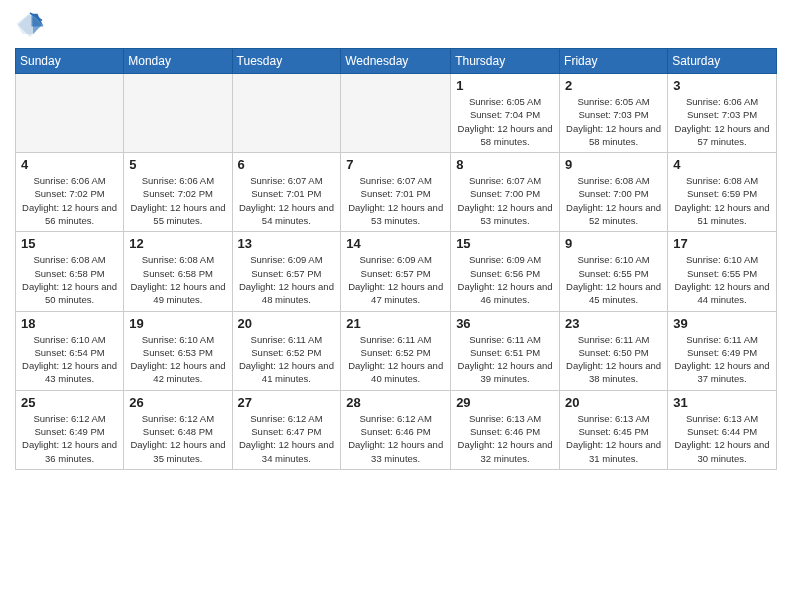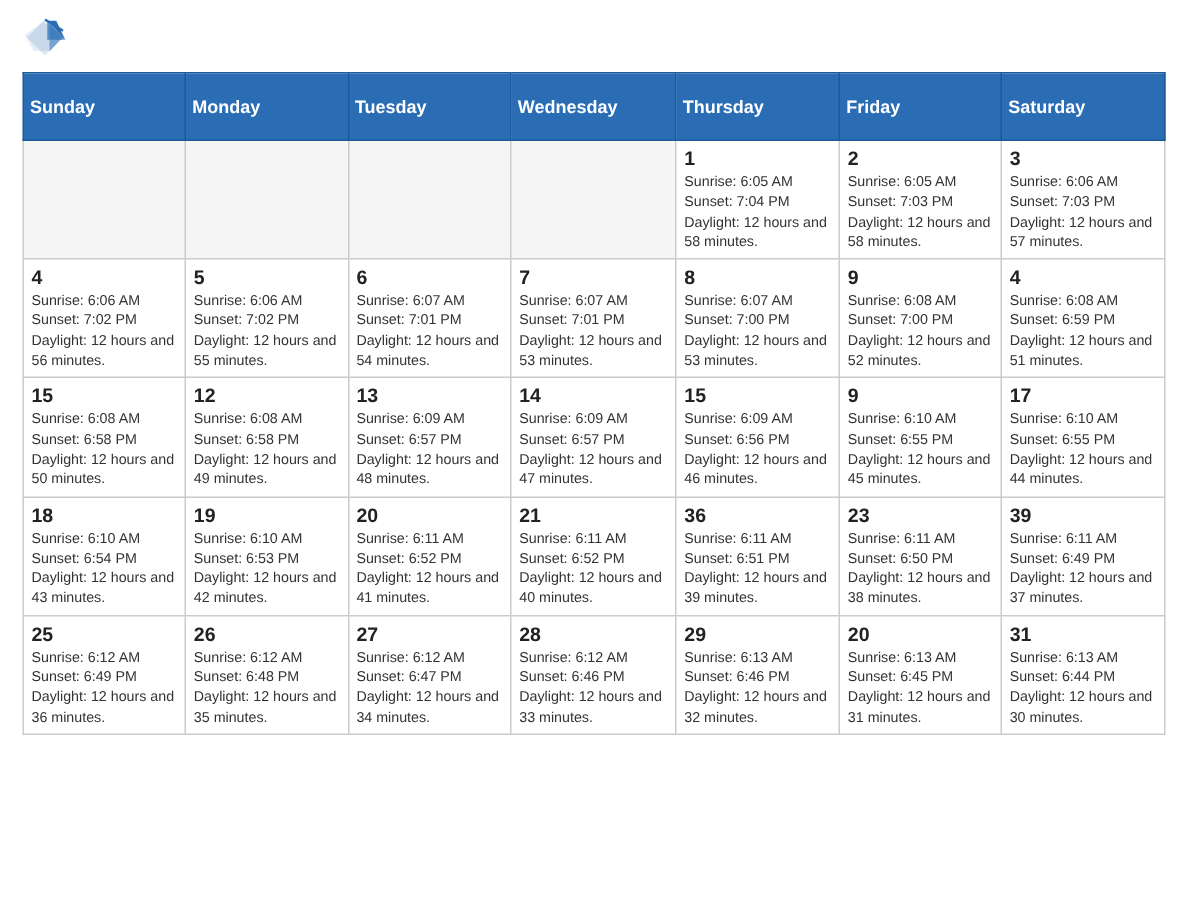--- a/index.html
+++ b/index.html
@@ -45,22 +45,22 @@
       margin-top: 2px;
     }
     .calendar {
       width: 100%;
       border-collapse: collapse;
     }
     .calendar th {
       background: #2a6db5;
       color: #fff;
       font-size: 12px;
-      font-weight: bold;
-      padding: 15px 4px;
+      font-weight: normal;
+      padding: 5px 4px;
       border: 1px solid #1a5a9a;
       text-align: left;
     }
     .calendar td {
       border: 1px solid #ccc;
       vertical-align: top;
       padding: 4px 5px;
       width: 113px;
       min-height: 80px;
       background: #fff;
@@ -74,20 +74,21 @@
       font-size: 13px;
       font-weight: bold;
       color: #222;
       display: block;
       margin-bottom: 2px;
     }
     .day-info {
       font-size: 9.5px;
       color: #333;
       line-height: 1.4;
+      text-align: center;
     }
   </style>
 </head>
 <body>
 
 <div class="page">
   <div class="header">
     <div class="logo">
       <svg class="logo-icon" viewBox="0 0 40 40">
         <polygon points="20,4 36,20 20,36 4,20" fill="#2a6db5" opacity="0.15"></polygon>

